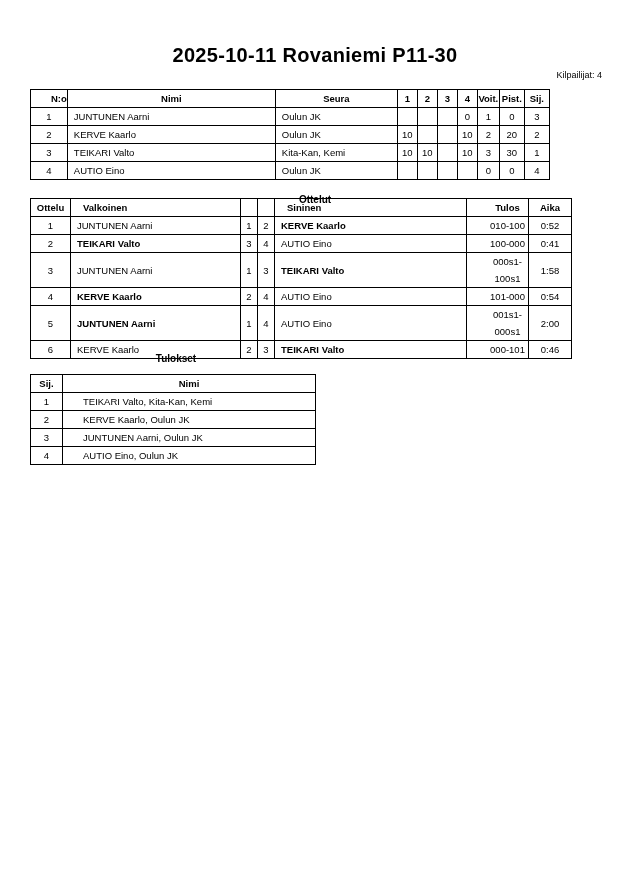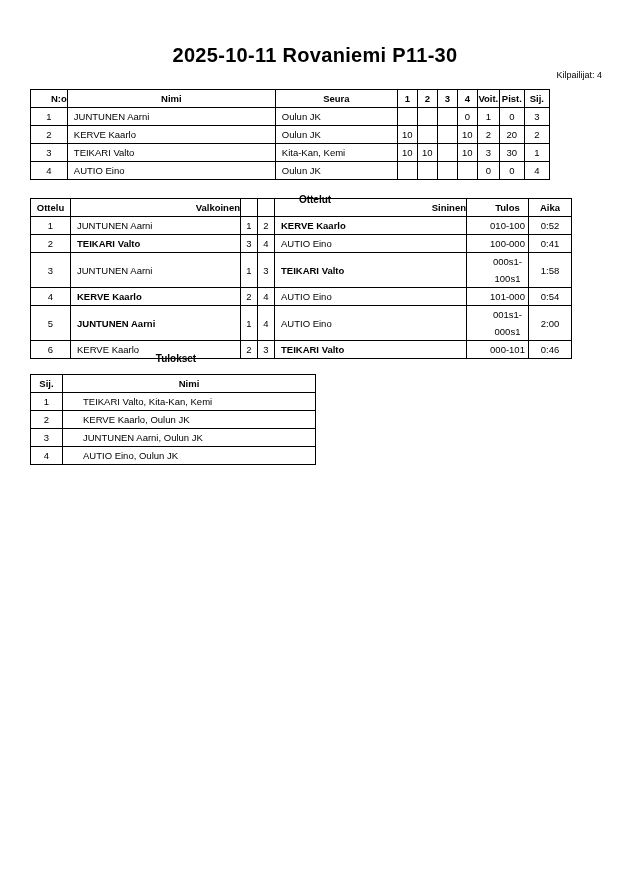--- a/index.html
+++ b/index.html
@@ -99,21 +99,21 @@
   .matches th {
     font-weight: bold;
   }
   .m-no     { width: 40px;  text-align: center; }
   .m-white  { width: 170px; text-align: left; padding-left: 6px; }
   .m-sc1    { width: 17px;  text-align: center; }
   .m-sc2    { width: 17px;  text-align: center; }
   .m-blue   { width: 192px; text-align: left; padding-left: 6px; }
   .m-res    { width: 62px;  text-align: center; padding-left: 20px; }
   .m-time   { width: 43px;  text-align: center; }
-  .matches th.m-white, .matches th.m-blue { text-align: right; padding-left: 18px; }
+  .matches th.m-white, .matches th.m-blue { text-align: left; padding-left: 12px; }
   .bold { font-weight: bold; }
   .matches td.m-no { text-align: center; }
 
   
   .results-heading {
     position: absolute;
     top: 353px;
     left: 146px;
     width: 60px;
     text-align: center;

